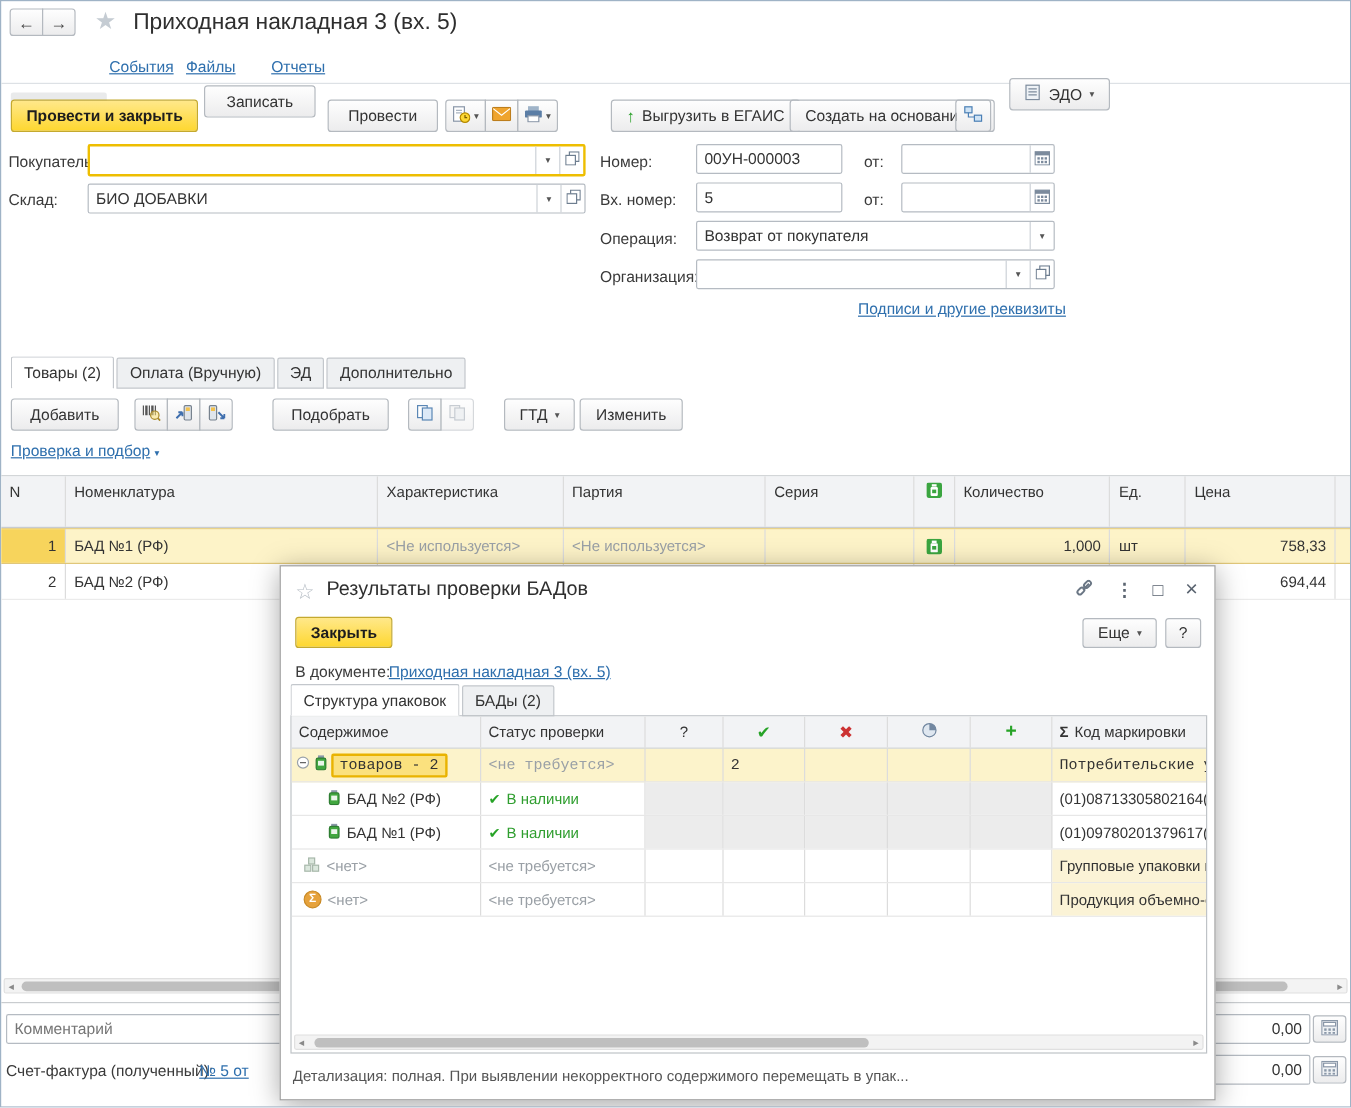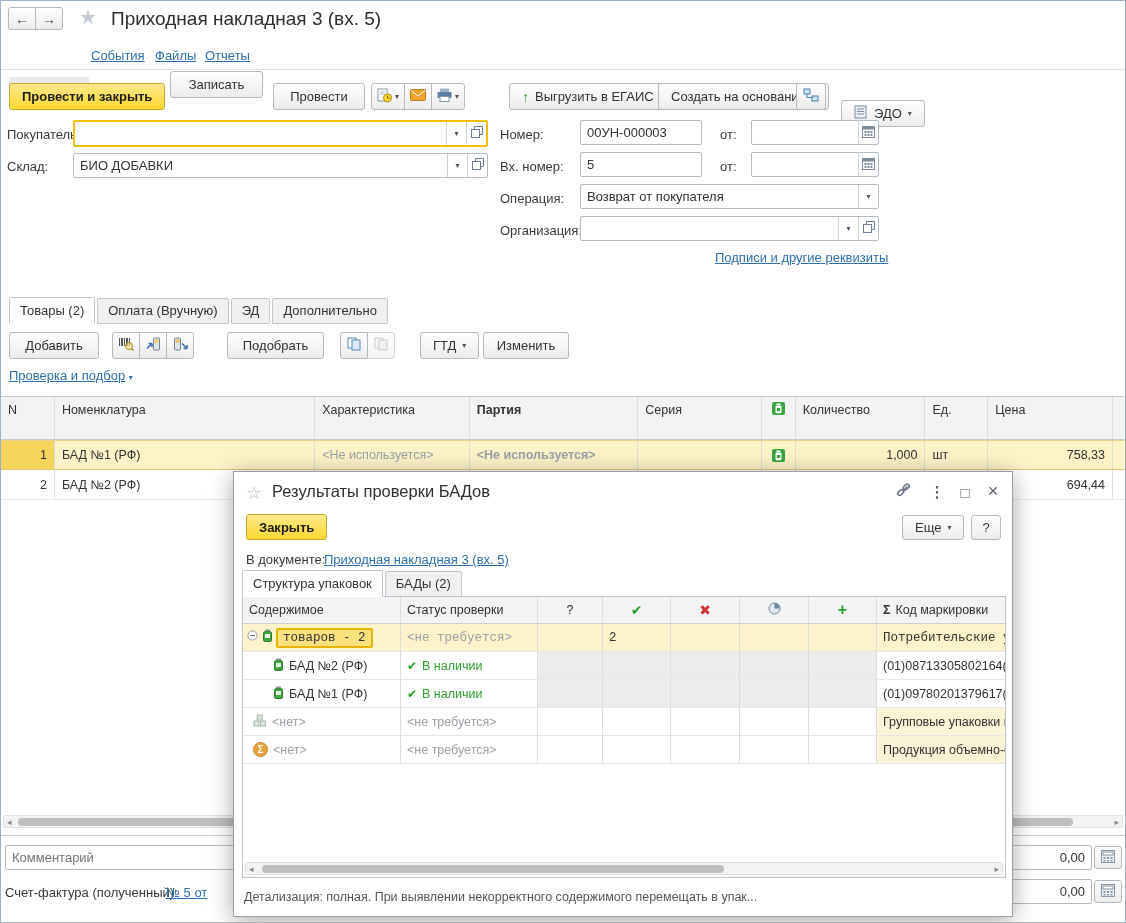--- a/index.html
+++ b/index.html
@@ -28,21 +28,21 @@
   .tab { padding:4px 10px 5px; font-size:13px; border:1px solid #c3c7cc; background:#eef0f2;
          color:#333; margin-right:2px; border-radius:2px 2px 0 0; white-space:nowrap; }
   .tab.active { background:#fff; border-bottom:1px solid #fff; padding-top:5px; position:relative; z-index:2; }
   
   .mt-head { display:flex; background:#f2f3f5; border-bottom:1px solid #c9cccf; height:43px; }
   .mt-row  { display:flex; height:30px; border-bottom:1px solid #ebebeb; align-items:stretch; }
   .mt-cell { display:flex; align-items:center; padding:0 7px; border-right:1px solid #dcdcdc;
              overflow:hidden; white-space:nowrap; font-size:12.5px; }
   .mt-head .mt-cell { align-items:flex-start; padding-top:6px; color:#333; }
   .c-n{width:54px; justify-content:flex-end;} .mt-head .c-n{justify-content:flex-start;}
-  .c-nom{width:261px;} .c-chr{width:155px;} .c-bat{width:169px;font-weight:bold;} .c-ser{width:124px;}
+  .c-nom{width:261px;} .c-chr{width:155px;} .c-bat{width:169px;} .c-ser{width:124px;}
   .c-ico{width:34px; justify-content:center; padding:0;}
   .c-qty{width:130px; justify-content:flex-end;text-align:right;} .mt-head .c-qty{justify-content:flex-start;}
   .c-unit{width:63px;} .c-price{width:125px; justify-content:flex-end;} .mt-head .c-price{justify-content:flex-start;}
   .c-last{flex:1; border-right:none;}
   .row-sel { background:#fdf3c8; border-top:1px solid #e8d18a; border-bottom:1px solid #e0c77a; }
   .row-sel .c-n { background:#f7d45c; }
   .gray-val { color:#9aa0a6; }
   
   .hscroll { background:#f3f3f3; border:1px solid #e0e0e0; border-radius:2px; position:relative; height:13px; }
   .hs-thumb { position:absolute; top:2px; height:8px; background:#bfbfbf; border-radius:5px; }
@@ -84,21 +84,21 @@
     <span class="ibtn" style="height:23px; margin-left:-1px; border-radius:0 3px 3px 0;">
         <span style="font-size:14px; color:#444;">→</span>
       </span>
   </div>
   <span class="abs" style="left:78px; top:4px; font-size:20px; color:#c5ccd3;">★</span>
   <div class="abs" style="left:110px; top:7px; font-size:19px; color:#2f2f2f;">Приходная накладная 3 (вх. 5)</div>
 
   <div class="abs" style="left:8px; top:43px; background:#e9eaeb; border-radius:2px; padding:4px 10px; font-size:13px; color:#333;margin-top:33px;">Основное</div>
   <span class="abs link" style="left:90px; top:47px;">События</span>
   <span class="abs link" style="left:154px; top:47px;">Файлы</span>
-  <span class="abs link" style="left:204px; top:47px;">Отчеты</span>
+  <span class="abs link" style="left:225px; top:47px;">Отчеты</span>
   <div class="abs" style="left:0; top:68px; width:1126px; height:1px; background:#dde1e5;"></div>
 
   <span class="abs btn btn-yellow" style="left:8px; top:82px;">Провести и закрыть</span>
   <span class="abs btn" style="left:169px; top:70px; width:93px;">Записать</span>
   <span class="abs btn" style="left:272px; top:82px; width:92px;">Провести</span>
 
   <div class="abs" style="left:370px; top:82px; display:flex;">
     <span class="ibtn" style="border-radius:3px 0 0 3px;">
       <span><svg width="15" height="15">
             <rect x="1" y="1" width="9" height="12" fill="#fff" stroke="#8a97a8"></rect>
@@ -133,21 +133,21 @@
     <span>Создать на основании</span>
     <span class="caret">▾</span>
   </span>
   <span class="abs ibtn" style="left:795px; top:82px; width:30px;">
     <span><svg width="16" height="14">
           <rect x="1" y="1" width="6" height="5" fill="#cfe3f5" stroke="#4a7fb5"></rect>
           <rect x="9" y="8" width="6" height="5" fill="#cfe3f5" stroke="#4a7fb5"></rect>
           <path d="M4 6 v3.5 h5" fill="none" stroke="#4a7fb5"></path>
         </svg></span>
   </span>
-  <span class="abs btn" style="left:840px; top:99px;">
+  <span class="abs btn" style="left:840px; top:64px;">
     <span><svg width="14" height="14">
           <rect x="1" y="1" width="11" height="12" fill="#eef2f6" stroke="#7c8b9d"></rect>
           <line x1="3" y1="4" x2="10" y2="4" stroke="#7c8b9d"></line>
           <line x1="3" y1="6.5" x2="10" y2="6.5" stroke="#7c8b9d"></line>
           <line x1="3" y1="9" x2="10" y2="9" stroke="#7c8b9d"></line>
         </svg></span>
     <span>ЭДО</span>
     <span class="caret">▾</span>
   </span>
 

